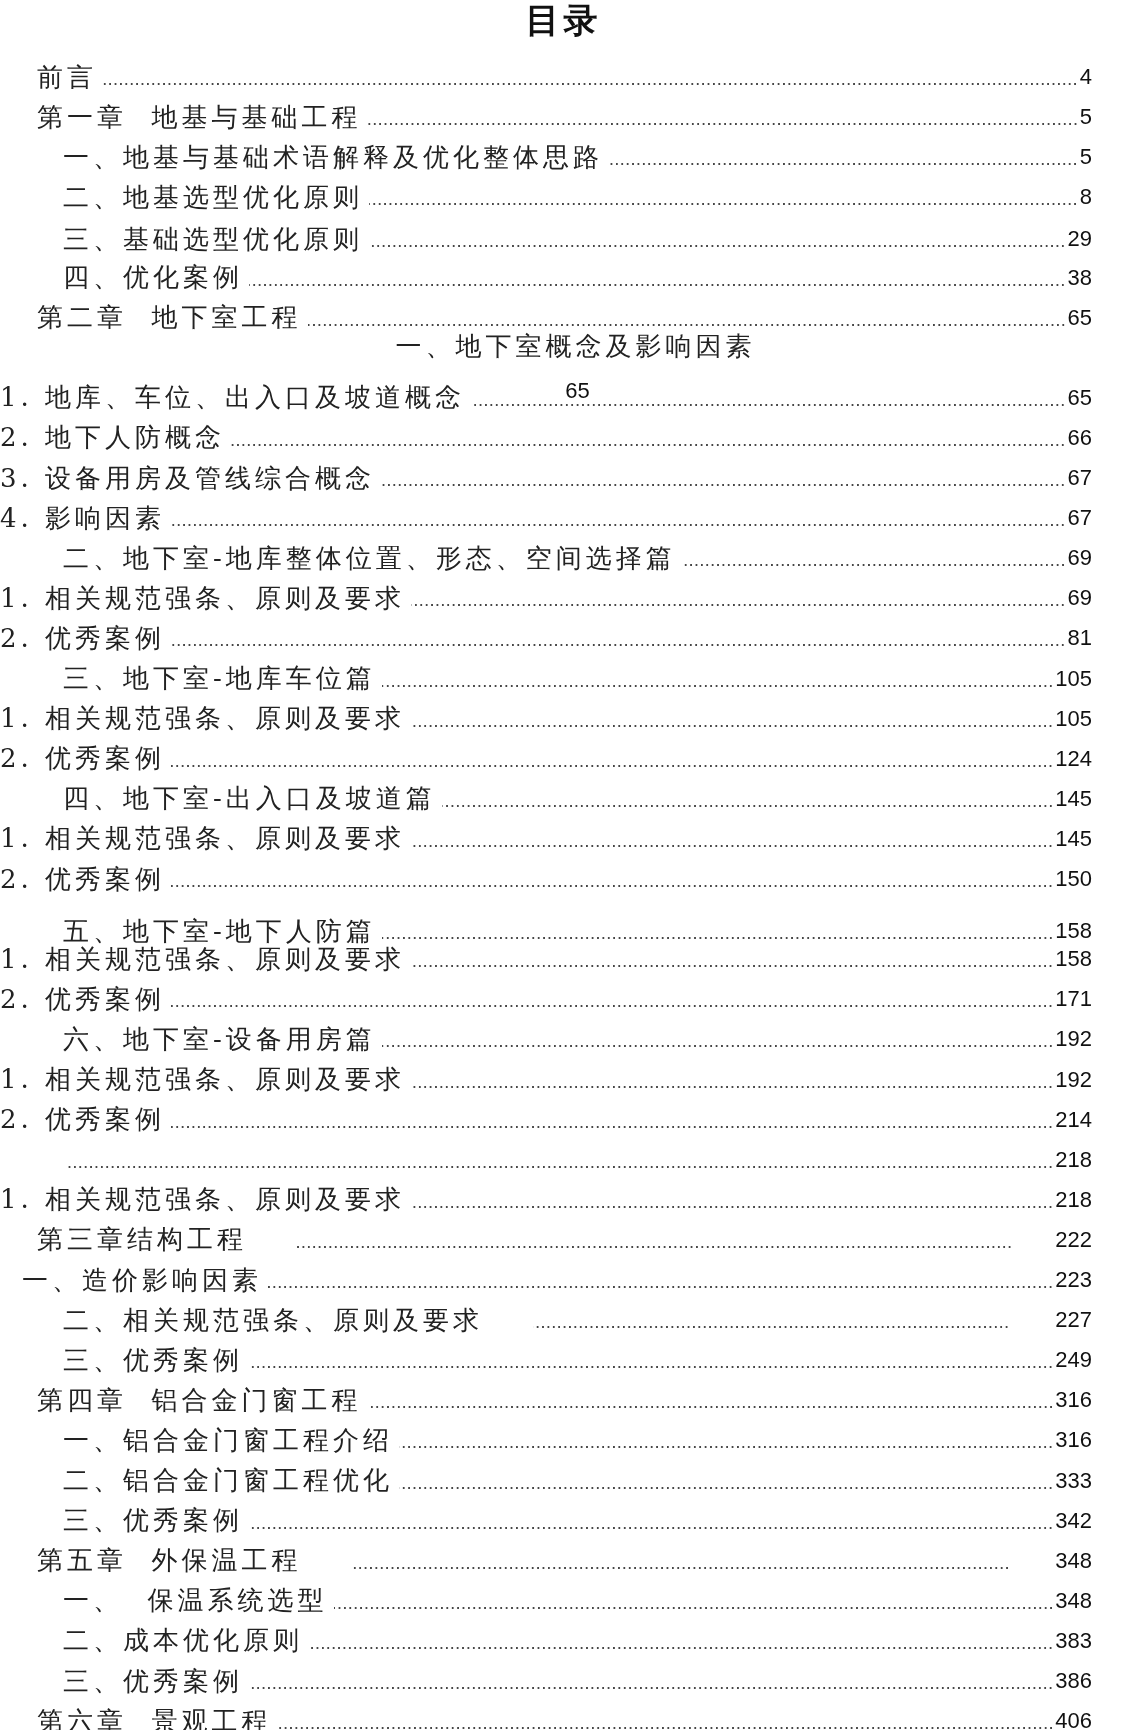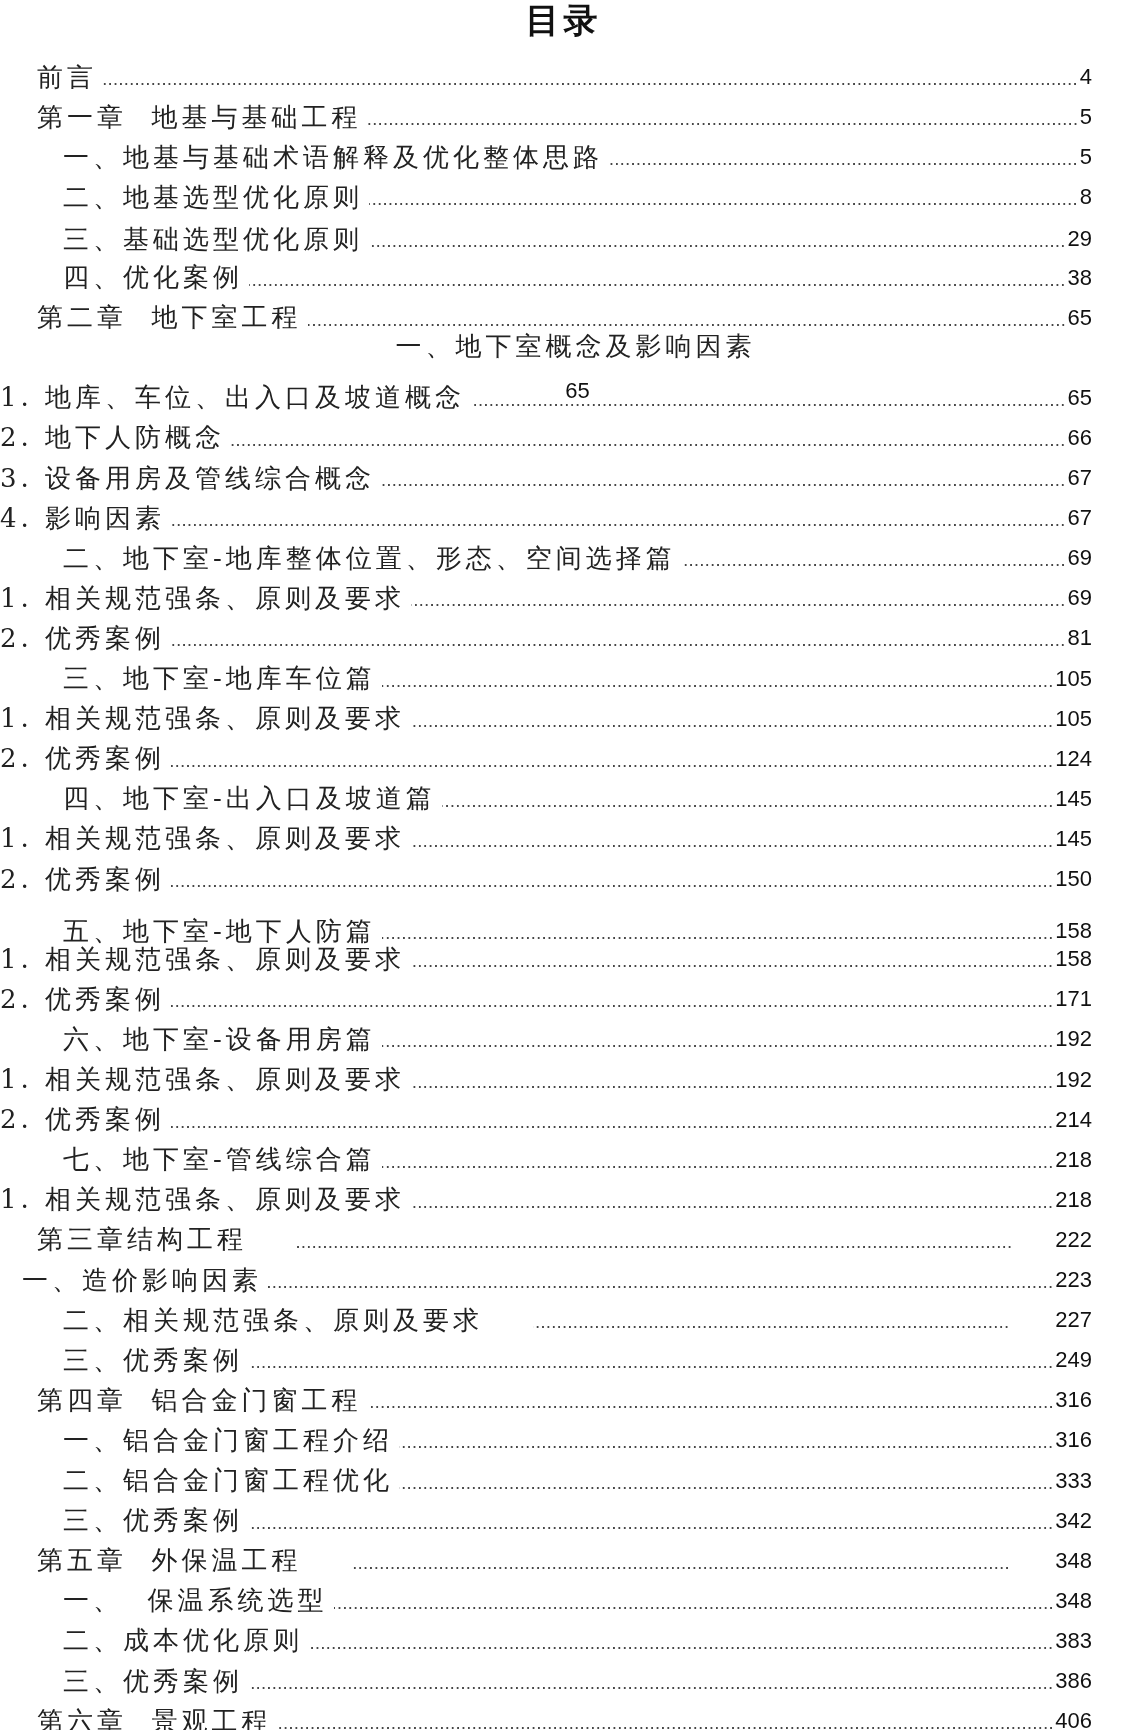--- a/index.html
+++ b/index.html
@@ -159,21 +159,20 @@
     <span class="label">1. 相关规范强条、原则及要求</span>
     <span class="dots"></span>
     <span class="page">192</span>
   </div>
     <div class="row lvl2" style="top: 1042.6px;">
     <span class="label">2. 优秀案例</span>
     <span class="dots"></span>
     <span class="page">214</span>
   </div>
     <div class="row lvl1" style="top: 1082.7px;">
-    <span class="label">七、地下室-管线综合篇</span>
     <span class="dots"></span>
     <span class="page">218</span>
   </div>
     <div class="row lvl2" style="top: 1122.8px;">
     <span class="label">1. 相关规范强条、原则及要求</span>
     <span class="dots"></span>
     <span class="page">218</span>
   </div>
     <div class="row lvl0" style="top: 1162.9px; gap: 41px;">
     <span class="label">第三章结构工程</span>

